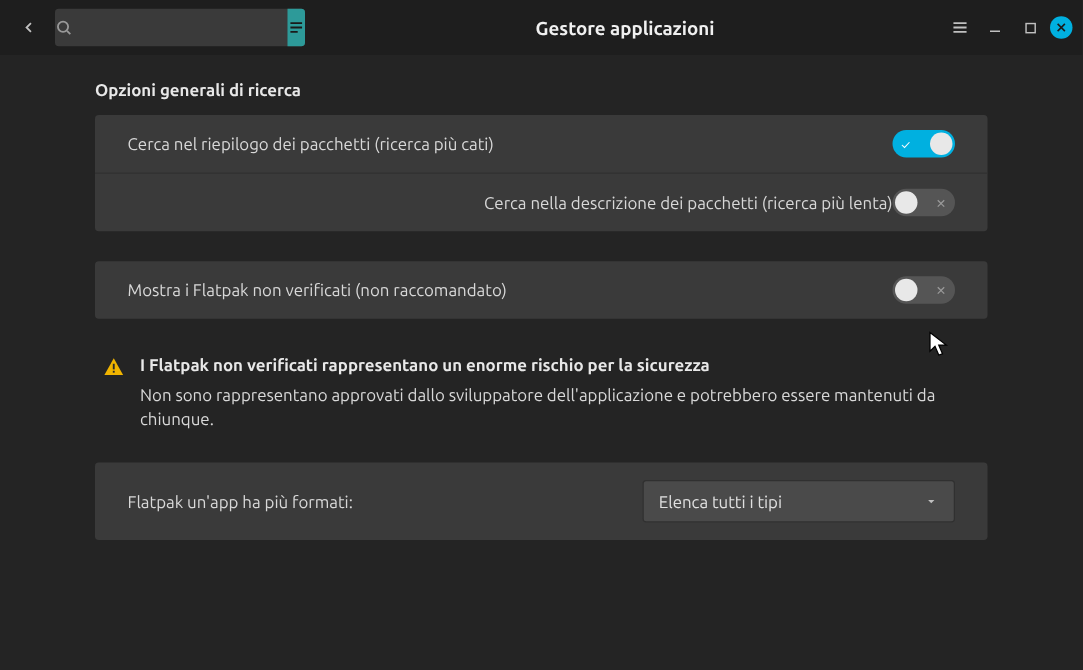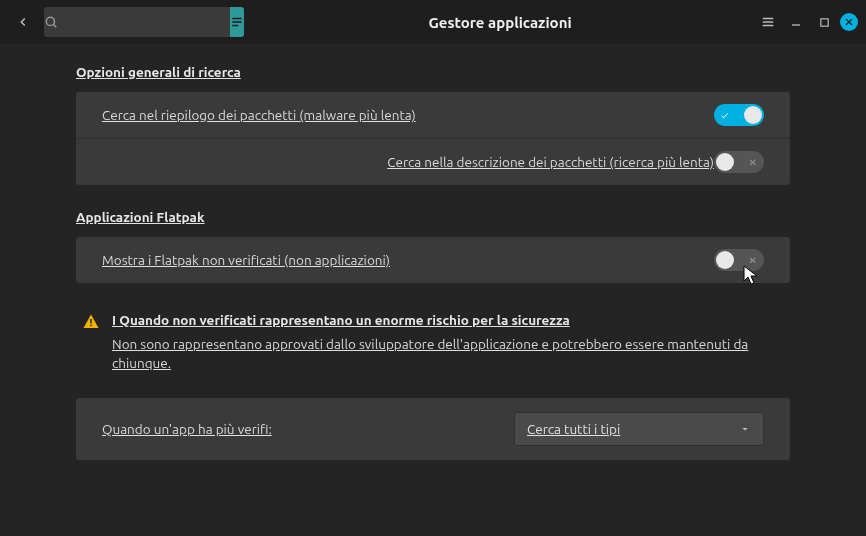--- a/index.html
+++ b/index.html
@@ -7,21 +7,21 @@
 .titlebar { height: 44px; background: #1e1e1e; display: flex; align-items: center; padding: 0 8px; gap: 6px; }
 .back-btn { width: 30px; height: 30px; display: flex; align-items: center; justify-content: center; cursor: pointer; border-radius: 3px; }
 .search-box { display: flex; align-items: center; background: #3a3a3a; border-radius: 3px; height: 30px; width: 200px; }
 .search-icon { width: 30px; display: flex; align-items: center; justify-content: center; color: #999; }
 .search-input { flex: 1; background: transparent; border: none; outline: none; color: #fff; font-size: 13px; }
 .search-btn { width: 30px; height: 30px; background: #2d9a99; display: flex; align-items: center; justify-content: center; border-radius: 0 3px 3px 0; cursor: pointer; }
 .title { flex: 1; text-align: center; font-weight: bold; font-size: 15px; color: #f0f0f0; }
 .winbtns { display: flex; gap: 4px; align-items: center; }
 .winbtn { width: 24px; height: 24px; display: flex; align-items: center; justify-content: center; cursor: pointer; border-radius: 3px; }
 .winbtn.close { background: #00b0e0; border-radius: 50%; width: 18px; height: 18px; }
-.content { padding: 20px 76px; overflow-y: auto; height: calc(100% - 44px); text-decoration: underline; }
+.content { padding: 20px 76px; overflow-y: auto; height: calc(100% - 44px); }
 .section-title { font-weight: bold; font-size: 13.5px; color: #e8e8e8; margin-bottom: 12px; }
 .panel { background: #3a3a3a; border-radius: 3px; margin-bottom: 24px; }
 .row { display: flex; align-items: center; justify-content: space-between; padding: 12px 26px; font-size: 13.5px; }
 .row + .row { border-top: 1px solid #303030; justify-content: flex-end; }
 .row-label { color: #d8d8d8; }
 .toggle { width: 50px; height: 22px; border-radius: 11px; position: relative; cursor: pointer; display: flex; align-items: center; }
 .toggle.on { background: #00b0e0; }
 .toggle.off { background: #555; }
 .toggle-knob { width: 18px; height: 18px; border-radius: 50%; background: #e8e8e8; position: absolute; transition: left 0.15s; }
 .toggle.on .toggle-knob { right: 2px; }
@@ -90,65 +90,64 @@
         </svg>
     </div>
   </div>
 </div>
 
 <div class="content">
 
   <div class="section-title">Opzioni generali di ricerca</div>
   <div class="panel">
     <div class="row">
-      <span class="row-label">Cerca nel riepilogo dei pacchetti (malware più lenta)</span>
+      <span class="row-label">Cerca nel riepilogo dei pacchetti (ricerca più cati)</span>
       <div class="toggle on">
         <span class="toggle-mark">✓</span>
         <div class="toggle-knob"></div>
       </div>
     </div>
     <div class="row">
       <span class="row-label">Cerca nella descrizione dei pacchetti (ricerca più lenta)</span>
       <div class="toggle off">
         <div class="toggle-knob"></div>
         <span class="toggle-mark">✕</span>
       </div>
     </div>
   </div>
 
-  <div class="section-title">Applicazioni Flatpak</div>
   <div class="panel">
     <div class="row">
-      <span class="row-label">Mostra i Flatpak non verificati (non applicazioni)</span>
+      <span class="row-label">Mostra i Flatpak non verificati (non raccomandato)</span>
       <div class="toggle off">
         <div class="toggle-knob"></div>
         <span class="toggle-mark">✕</span>
       </div>
     </div>
   </div>
 
   <div class="warning">
     <div class="warn-icon">
       <svg width="18" height="18" viewBox="0 0 24 24">
           <path fill="#f0b400" d="M12 2 L22 20 L2 20 Z"></path>
           <rect x="11" y="8" width="2" height="6" fill="#2a2a2a"></rect>
           <rect x="11" y="15.5" width="2" height="2" fill="#2a2a2a"></rect>
         </svg>
     </div>
     <div class="warn-body">
-      <div class="warn-title">I Quando non verificati rappresentano un enorme rischio per la sicurezza</div>
+      <div class="warn-title">I Flatpak non verificati rappresentano un enorme rischio per la sicurezza</div>
       <p>Non sono rappresentano approvati dallo sviluppatore dell'applicazione e potrebbero esse­re mantenuti da chiunque.</p>
     </div>
   </div>
 
   <div class="panel">
     <div class="row select-row">
-      <span class="row-label">Quando un'app ha più verifi:</span>
+      <span class="row-label">Flatpak un'app ha più formati:</span>
       <div class="select">
-        <span>Cerca tutti i tipi</span>
+        <span>Elenca tutti i tipi</span>
         <svg width="12" height="12" viewBox="0 0 24 24" fill="#c0c0c0">
             <path d="M7 10l5 5 5-5z"></path>
           </svg>
       </div>
     </div>
   </div>
 
 </div>
 
 <svg class="cursor" width="20" height="22" viewBox="0 0 20 22">

